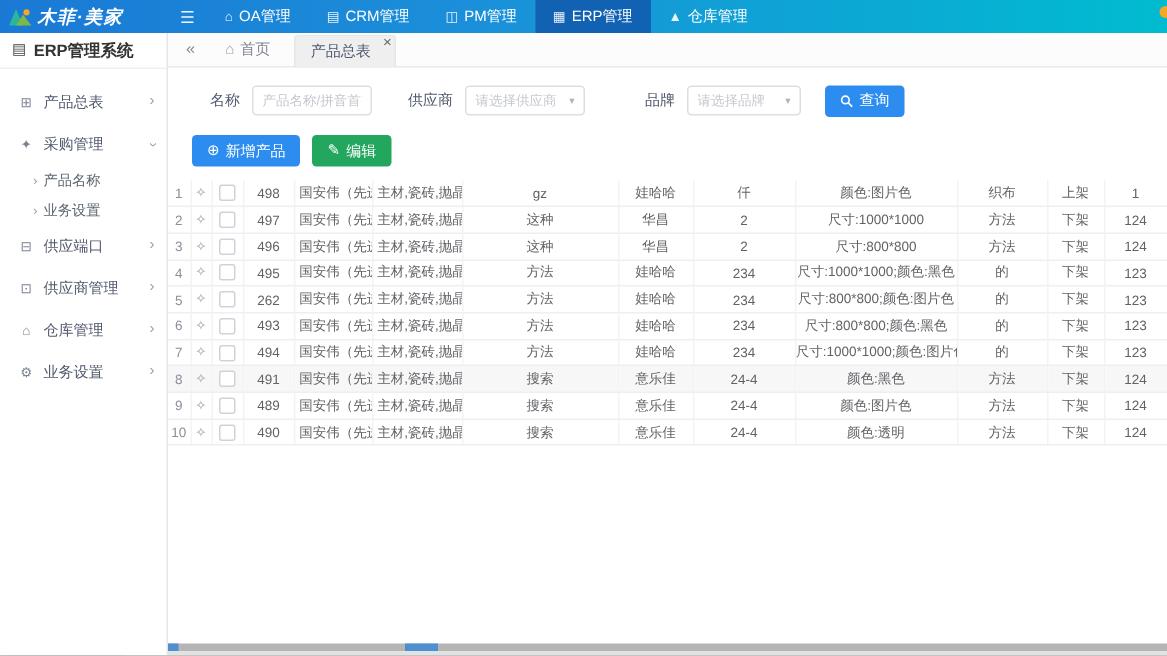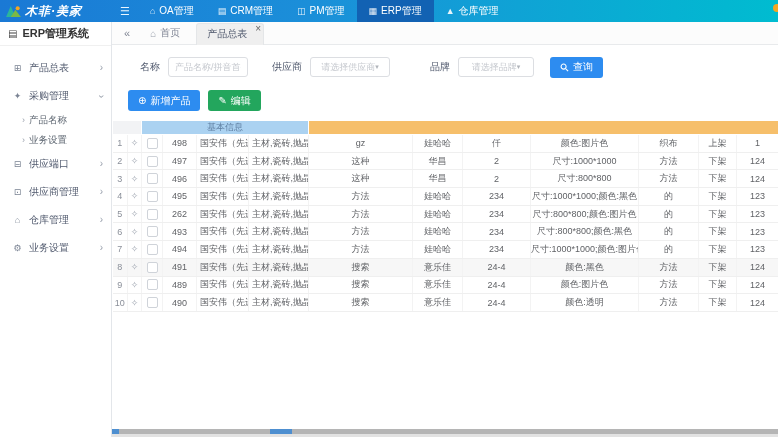--- a/index.html
+++ b/index.html
@@ -51,21 +51,21 @@
                 border-radius:3px 3px 0 0; margin-top:1px; padding-right:16px; }
   .tab-close { position:absolute; top:-1px; right:2px; font-size:10px; color:#666; cursor:pointer; }
 
   
   .filter-row { display:flex; align-items:center; margin:11px 0 0 28px; height:22px; }
   .f-label { font-size:10px; color:#515a6e; margin-right:8px; white-space:nowrap; }
   .f-input { width:80px; height:20px; border:1px solid #dcdee2; border-radius:3px; font-size:9px;
              padding:0 6px; color:#515a6e; outline:none; }
   .f-input::placeholder { color:#c5c8ce; }
   .f-select { width:80px; height:20px; border:1px solid #dcdee2; border-radius:3px; background:#fff;
-              display:flex; align-items:center; justify-content:center; padding:0 6px;
+              display:flex; align-items:center; justify-content:space-between; padding:0 6px;
               font-size:9px; color:#c5c8ce; cursor:pointer; }
   .f-caret { font-size:7px; color:#b0b4ba; }
   .gap-lg { width:24px; } .gap-md { width:16px; }
   .btn { display:inline-flex; align-items:center; gap:4px; border:none; border-radius:3px;
          color:#fff; font-size:10px; cursor:pointer; padding:0 10px; height:21px;
          font-family:inherit; }
   .btn-primary { background:#2d8cf0; }
   .btn-success { background:#23a65d; }
   .btn-ico { font-size:10px; line-height:1; }
 
@@ -248,25 +248,20 @@
             <col style="width: 60px;">
             <col style="width: 104px;">
             <col style="width: 50px;">
             <col style="width: 68px;">
             <col style="width: 108px;">
             <col style="width: 60px;">
             <col style="width: 38px;">
             <col style="width: 42px;">
           </colgroup>
         <thead>
-          <tr class="grp">
-              <th class="g-plain" colspan="2"></th>
-              <th class="g-blue" colspan="4">基本信息</th>
-              <th class="g-orange" colspan="7"></th>
-            </tr>
         </thead>
         <tbody>
             <tr>
               <td class="idx">1</td>
               <td><span class="drag-ico">✧</span></td>
               <td><span class="cbx"></span></td>
               <td>498</td>
               <td class="al">国安伟（先进拓...</td>
               <td class="al">主材,瓷砖,抛晶砖</td>
               <td>gz</td>

